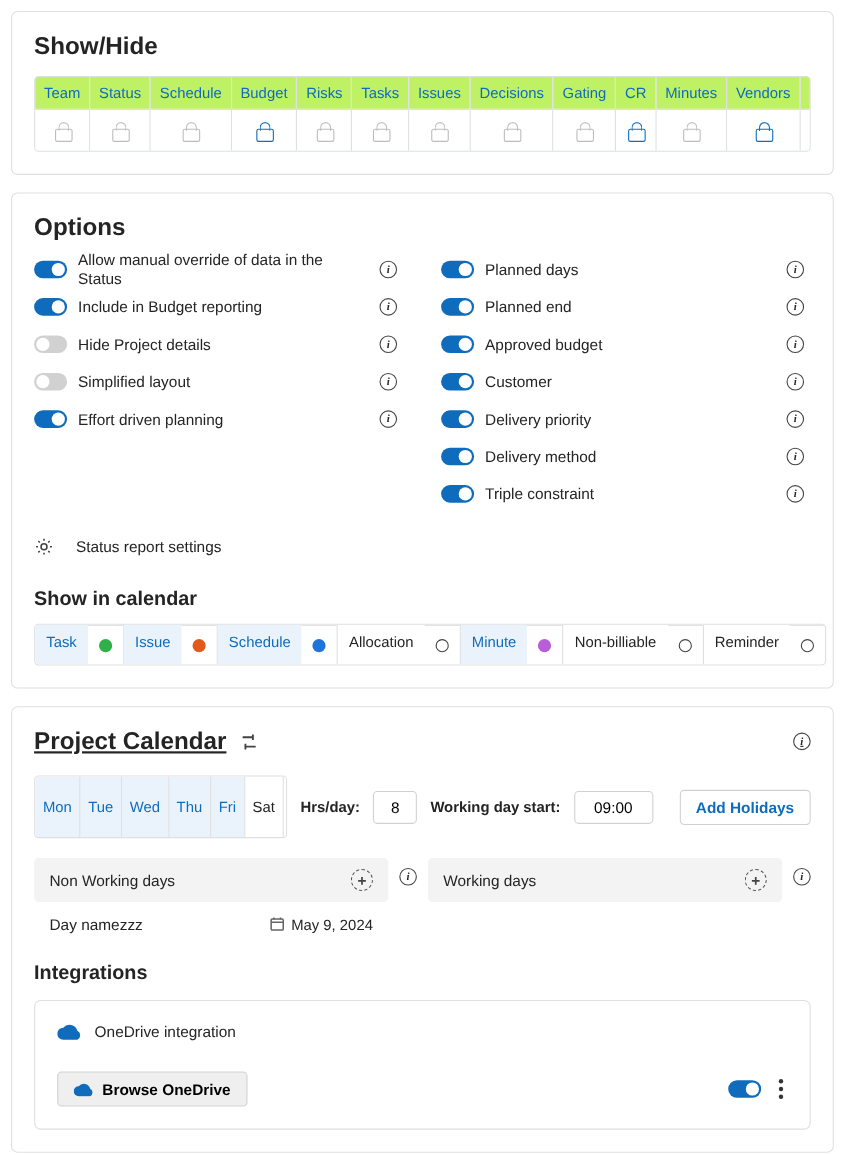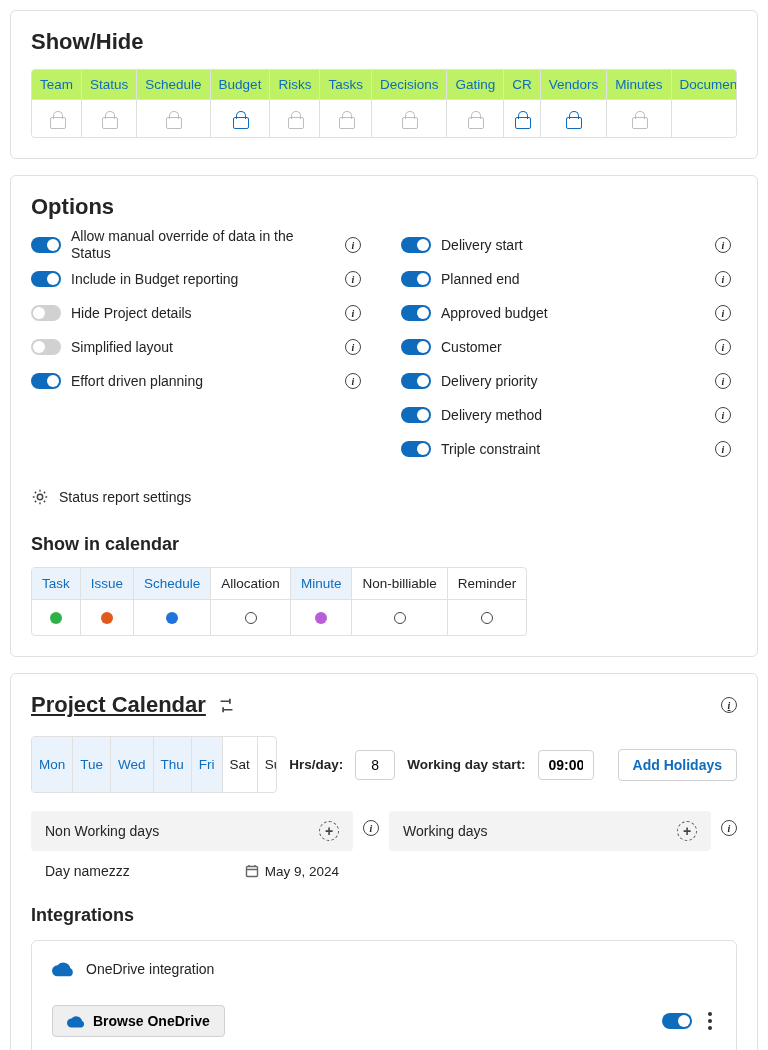--- a/index.html
+++ b/index.html
@@ -136,21 +136,21 @@
     font-weight: 700;
     font-family: "Segoe UI", Georgia, serif;
     font-style: italic;
     flex-shrink: 0;
     color: #242424;
   }
 
   .settings-row {
     display: flex;
     align-items: center;
-    gap: 10px;
+    gap: 20px;
     margin-top: 28px;
   }
   .gear-icon {
     width: 18px;
     height: 18px;
     position: relative;
     color: #444;
   }
   .gear-icon svg { width: 100%; height: 100%; }
 
@@ -163,21 +163,21 @@
 
   
   .cal-table {
     display: inline-flex;
     border: 1px solid #e0e0e0;
     border-radius: 4px;
     overflow: hidden;
   }
   .cal-col {
     display: flex;
-    flex-direction: column;
+    flex-direction: row;
     border-left: 1px solid #e0e0e0;
   }
   .cal-col:first-child { border-left: none; }
   .cal-head {
     padding: 8px 10px;
     text-align: center;
     font-size: 13.5px;
     white-space: nowrap;
   }
   .cal-head.active { background: #eaf3fc; color: #0f6cbd; }
@@ -400,47 +400,53 @@
           <span class="lock-icon lock-gray"></span>
         </div>
       </div>
       <div class="sh-col">
         <div class="sh-head">Tasks</div>
         <div class="sh-cell">
           <span class="lock-icon lock-gray"></span>
         </div>
       </div>
       <div class="sh-col">
+        <div class="sh-head">Issues</div>
+        <div class="sh-cell">
+          <span class="lock-icon lock-gray"></span>
+        </div>
+      </div>
+      <div class="sh-col">
         <div class="sh-head">Decisions</div>
         <div class="sh-cell">
           <span class="lock-icon lock-gray"></span>
         </div>
       </div>
       <div class="sh-col">
         <div class="sh-head">Gating</div>
         <div class="sh-cell">
           <span class="lock-icon lock-gray"></span>
         </div>
       </div>
       <div class="sh-col">
         <div class="sh-head">CR</div>
         <div class="sh-cell">
           <span class="lock-icon lock-blue"></span>
         </div>
       </div>
       <div class="sh-col">
+        <div class="sh-head">Minutes</div>
+        <div class="sh-cell">
+          <span class="lock-icon lock-gray"></span>
+        </div>
+      </div>
+      <div class="sh-col">
         <div class="sh-head">Vendors</div>
         <div class="sh-cell">
           <span class="lock-icon lock-blue"></span>
-        </div>
-      </div>
-      <div class="sh-col">
-        <div class="sh-head">Minutes</div>
-        <div class="sh-cell">
-          <span class="lock-icon lock-gray"></span>
         </div>
       </div>
       <div class="sh-col">
         <div class="sh-head">Documents</div>
         <div class="sh-cell"></div>
       </div>
     </div>
 </div>
 
 <div class="card">
@@ -469,21 +475,21 @@
         </div>
         <div class="option-row">
           <span class="toggle toggle-on"></span>
           <span class="option-label">Effort driven planning</span>
           <span class="info-icon">i</span>
         </div>
       </div>
     <div class="options-col" id="opts-right">
         <div class="option-row">
           <span class="toggle toggle-on"></span>
-          <span class="option-label">Delivery start</span>
+          <span class="option-label">Planned days</span>
           <span class="info-icon">i</span>
         </div>
         <div class="option-row">
           <span class="toggle toggle-on"></span>
           <span class="option-label">Planned end</span>
           <span class="info-icon">i</span>
         </div>
         <div class="option-row">
           <span class="toggle toggle-on"></span>
           <span class="option-label">Approved budget</span>
@@ -586,21 +592,21 @@
         <div class="day-tab active">Tue</div>
         <div class="day-tab active">Wed</div>
         <div class="day-tab active">Thu</div>
         <div class="day-tab active">Fri</div>
         <div class="day-tab">Sat</div>
         <div class="day-tab">Sun</div>
       </div>
     <span class="field-label">Hrs/day:</span>
     <input class="text-input" style="width: 40px;" value="8">
     <span class="field-label">Working day start:</span>
-    <input class="text-input" style="width: 56px; font-weight: bold;" value="09:00">
+    <input class="text-input" style="width: 72px;" value="09:00">
     <div class="flex1"></div>
     <button class="btn">Add Holidays</button>
   </div>
 
   <div class="pc-panels">
     <div class="pc-panel">
       <div class="panel-inner">
         <div class="panel-head">
           <span>Non Working days</span>
           <span class="add-circle">+</span>

